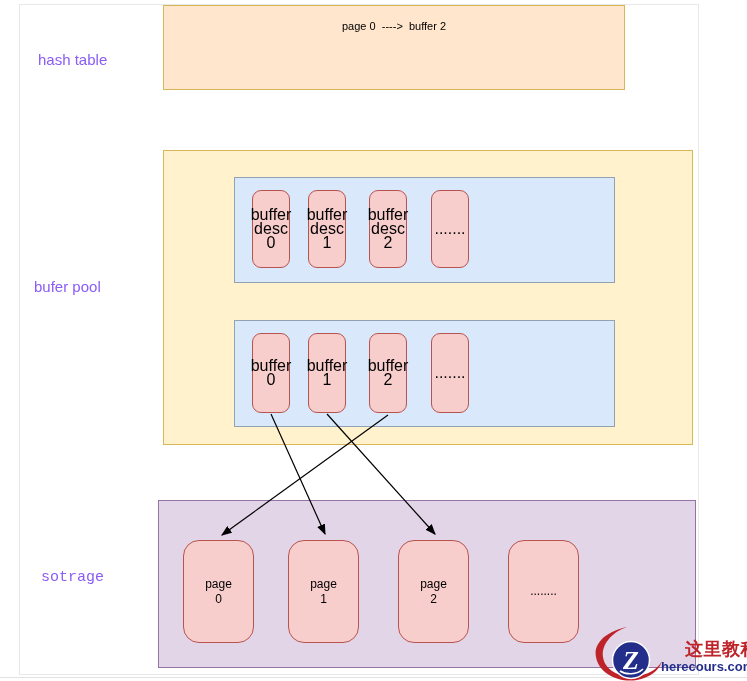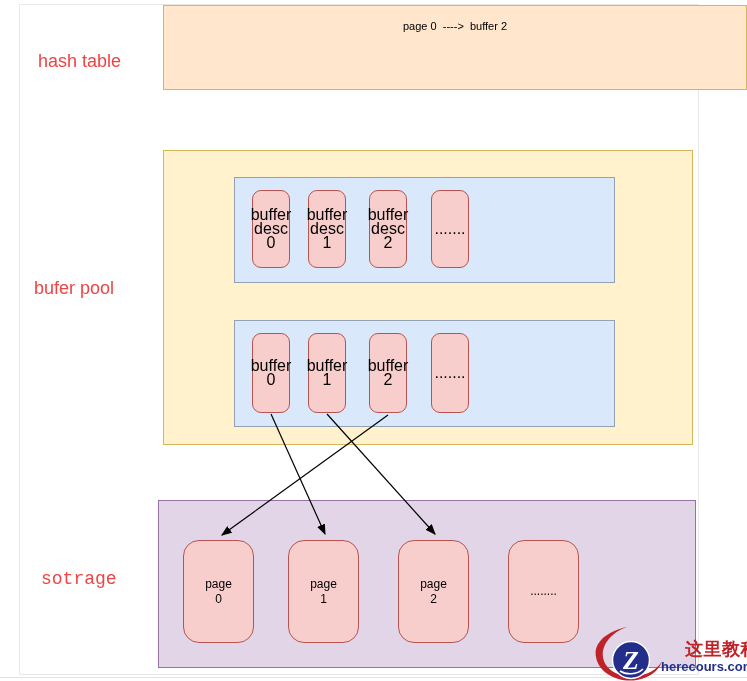--- a/index.html
+++ b/index.html
@@ -3,21 +3,21 @@
 <meta charset="utf-8">
 <style>
   html,body{margin:0;padding:0;background:#fff;}
   #canvas{
     position:relative;width:747px;height:681px;overflow:hidden;background:#fff;
     font-family:"Liberation Sans","DejaVu Sans",sans-serif;color:#000;
   }
   .abs{position:absolute;box-sizing:border-box;}
   .frame{border:1px solid #e8e8e8;}
   .bottom-line{border-top:1px solid #e2e2e2;}
-  .side-label{font-size:18px;color:#ef4444;white-space:nowrap;}
+  .side-label{font-size:15px;color:#8b5cf6;white-space:nowrap;}
   .hash-box{background:var(--hash-box-fill);border:1px solid var(--hash-box-stroke);
     display:flex;flex-direction:column;align-items:center;padding-top:7px;}
   .hash-row{height:26px;line-height:26px;font-size:11px;white-space:pre;}
   .pool-box{background:var(--pool-fill);border:1px solid var(--pool-stroke);}
   .array-box{background:var(--array-fill);border:1px solid var(--array-stroke);}
   .pink-box{background:var(--item-fill);border:1px solid var(--item-stroke);border-radius:9px;
     display:flex;flex-direction:column;align-items:center;justify-content:center;
     font-size:16px;line-height:14px;text-align:center;}
   .storage-box{background:var(--storage-fill);border:1px solid var(--storage-stroke);}
   .page-box{border-radius:16px;font-size:12px;line-height:15px;}
@@ -31,21 +31,21 @@
 
 <div id="canvas">
 
   <div class="abs frame" style="left:19px;top:4px;width:680px;height:671px;"></div>
   <div class="abs bottom-line" style="left:0;top:677px;width:747px;height:0;"></div>
 
   <div class="abs side-label" style="left:38px;top:51px;">hash table</div>
   <div class="abs side-label" style="left:34px;top:278px;">bufer pool</div>
   <div class="abs side-label" style="left:41px;top:569px;font-family:Liberation Mono, monospace;">sotrage</div>
 
-  <div class="abs hash-box" style="left:163px;top:5px;width:584px;height:85px;">
+  <div class="abs hash-box" style="left:163px;top:5px;width:462px;height:85px;">
     <div class="hash-row">page 0  ----&gt;  buffer 2</div>
   </div>
 
   <div class="abs pool-box" style="left:163px;top:150px;width:530px;height:295px;"></div>
 
   <div class="abs array-box" style="left:234px;top:177px;width:381px;height:106px;"></div>
 
   <div class="abs pink-box" style="left:252px;top:190px;width:38px;height:78px;">
     <span>buffer</span>
     <span>desc</span>

